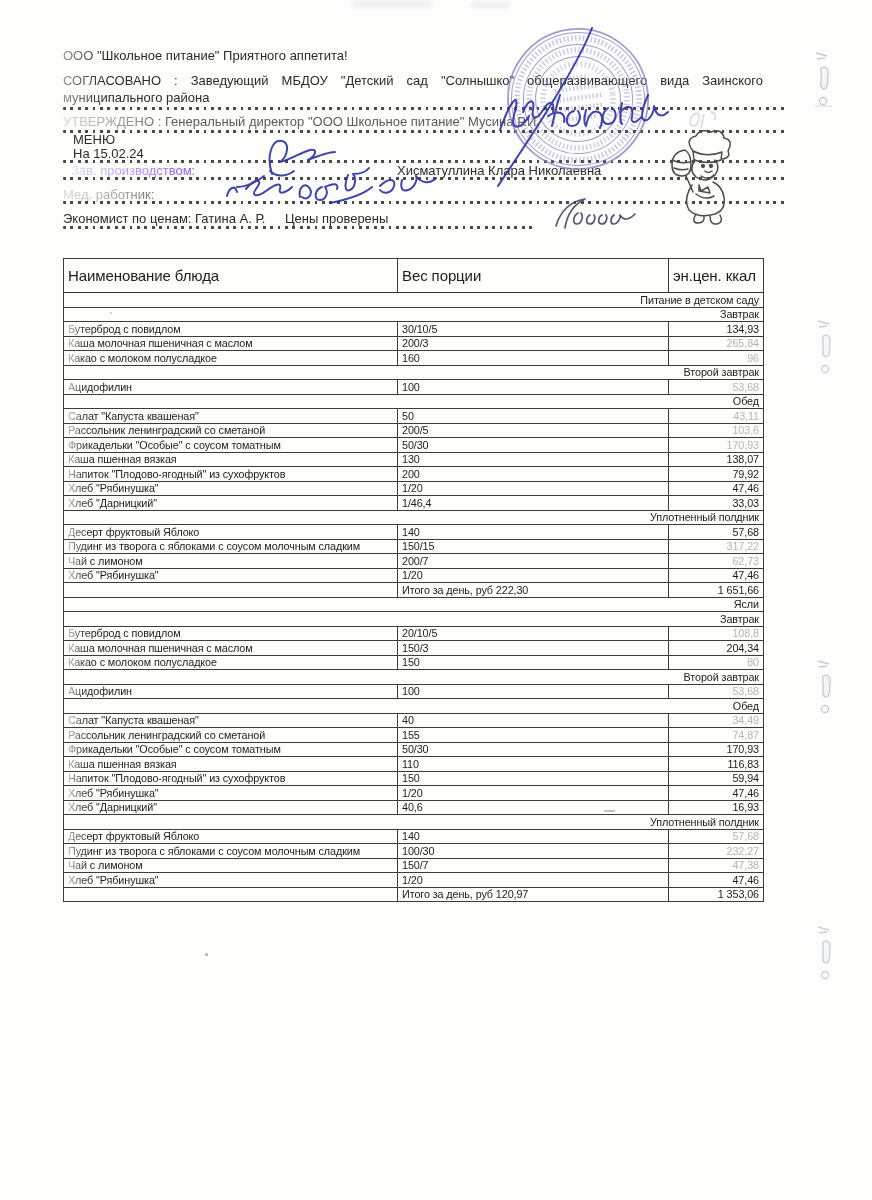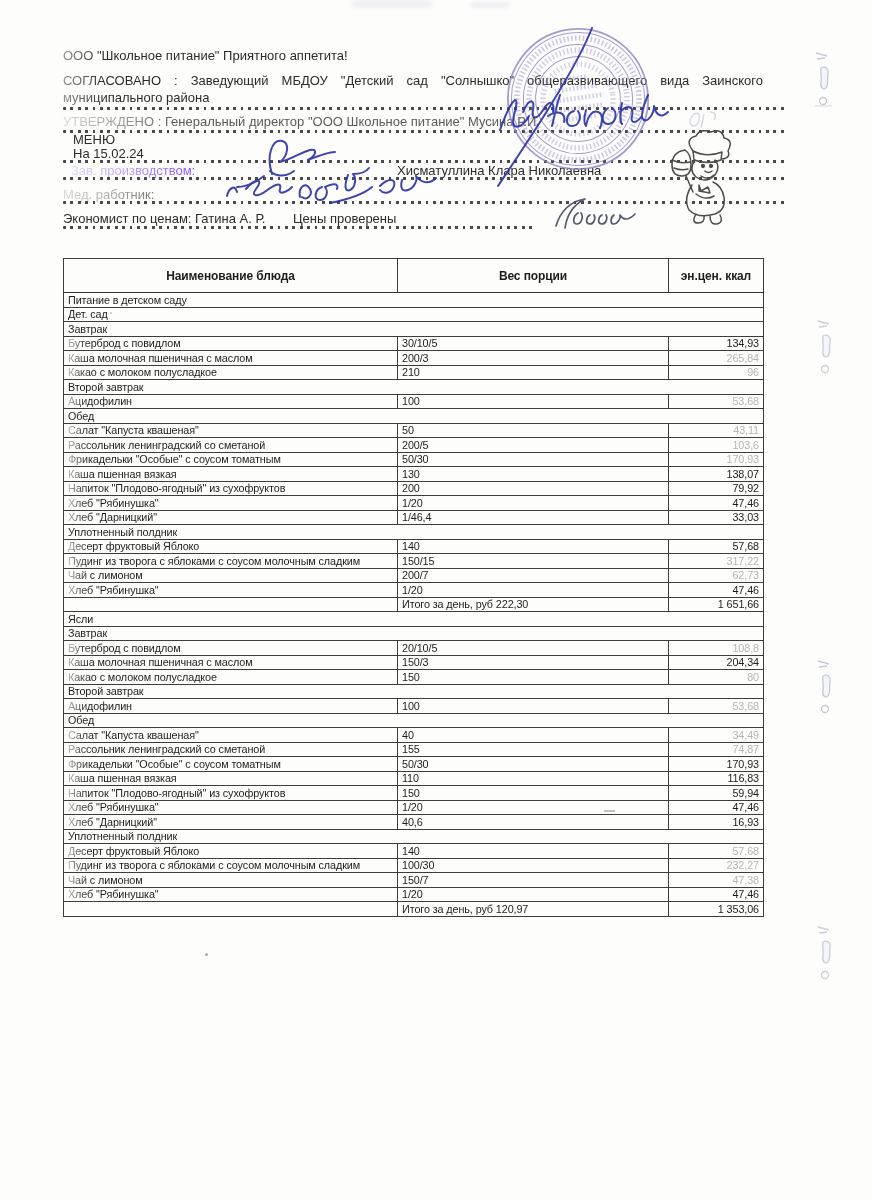--- a/index.html
+++ b/index.html
@@ -41,25 +41,25 @@
     font-size:10.8px;color:#1d1d1d;letter-spacing:-0.1px;
   }
   table.menu col.c1{width:334px;}
   table.menu col.c2{width:271px;}
   table.menu col.c3{width:95px;}
   table.menu th,table.menu td{
     border:1px solid #3c3c3c;padding:0 4px;height:13.5px;line-height:12px;
     overflow:hidden;white-space:nowrap;
   }
   table.menu th{
-    height:33px;font-weight:bold;font-size:12px;text-align:center;
+    height:33px;font-weight:normal;font-size:15px;text-align:left;
     border-bottom:1.5px solid #333;
   }
   table.menu{border:1.6px solid #333;}
-  td.sec{text-align:left;}
+  td.sec{text-align:right;}
   td.num{text-align:left;}
   td.kcal{text-align:right;padding-right:5px;}
   td.dimv{color:#b5b5b5;text-align:right;}
   td.name{padding-left:4px;}
   .ink{position:absolute;left:0;top:0;pointer-events:none;}
   .edge-art{position:absolute;filter:blur(.4px);}
   .smudge{position:absolute;background:#c7cbd4;opacity:.28;filter:blur(2px);border-radius:4px;}
   .speck{position:absolute;background:#6a6a6a;border-radius:50%;}
   .pencil{position:absolute;background:#9a9a9a;}
 </style>
@@ -93,21 +93,21 @@
   <div class="abs t13" style="left:397px;top:163px;">Хисматуллина Клара Николаевна</div>
   <div class="dotline" style="left:63px;top:177px;width:724px;"></div>
 
   <div class="abs t13" style="left:63px;top:187px;color:#5f5f5f;">
     <span class="lfade-strong">Мед. работник:</span>
   </div>
   <div class="dotline" style="left:63px;top:201px;width:724px;"></div>
 
   <div class="abs t13" style="left:63px;top:211px;">
     <span>Экономист по ценам: Гатина А. Р.</span>
-    <span style="margin-left:24px;">Цены проверены</span>
+    <span style="margin-left:16px;">Цены проверены</span>
   </div>
   <div class="dotline" style="left:63px;top:226px;width:472px;"></div>
 
   <svg class="abs" style="left:502px;top:22px;opacity:.8;" width="152" height="154" viewBox="0 0 152 154">
     <g fill="none" stroke="#8d83c6" transform="rotate(-8 76 77)">
       <circle cx="76" cy="77" r="70" stroke-width="1.8"></circle>
       <circle cx="76" cy="77" r="66.5" stroke-width="1"></circle>
       <circle cx="76" cy="77" r="61" stroke-width="5.5" stroke-dasharray="1.6 2.3" opacity=".55"></circle>
       <circle cx="76" cy="77" r="54.5" stroke-width="1"></circle>
       <circle cx="76" cy="77" r="49" stroke-width="5.5" stroke-dasharray="1.5 2.4" opacity=".5"></circle>
@@ -184,38 +184,35 @@
         <th>Наименование блюда</th>
         <th>Вес порции</th>
         <th>эн.цен. ккал</th>
       </tr>
     </thead>
     <tbody>
         <tr>
           <td class="sec" colspan="3">Питание в детском саду</td>
         </tr>
         <tr>
-          <td class="sec" colspan="3">Дет. сад</td>
-        </tr>
-        <tr>
           <td class="sec" colspan="3">Завтрак</td>
         </tr>
         <tr>
           <td class="name"><span class="mfade">Бутерброд с повидлом</span></td>
           <td class="num">30/10/5</td>
           <td class="kcal">134,93</td>
         </tr>
         <tr>
           <td class="name"><span class="mfade">Каша молочная пшеничная с маслом</span></td>
           <td class="num">200/3</td>
           <td class="kcal dimv">265,84</td>
         </tr>
         <tr>
           <td class="name"><span class="mfade">Какао с молоком полусладкое</span></td>
-          <td class="num">210</td>
+          <td class="num">160</td>
           <td class="kcal dimv">96</td>
         </tr>
         <tr>
           <td class="sec" colspan="3">Второй завтрак</td>
         </tr>
         <tr>
           <td class="name"><span class="mfade">Ацидофилин</span></td>
           <td class="num">100</td>
           <td class="kcal dimv">53,68</td>
         </tr>

